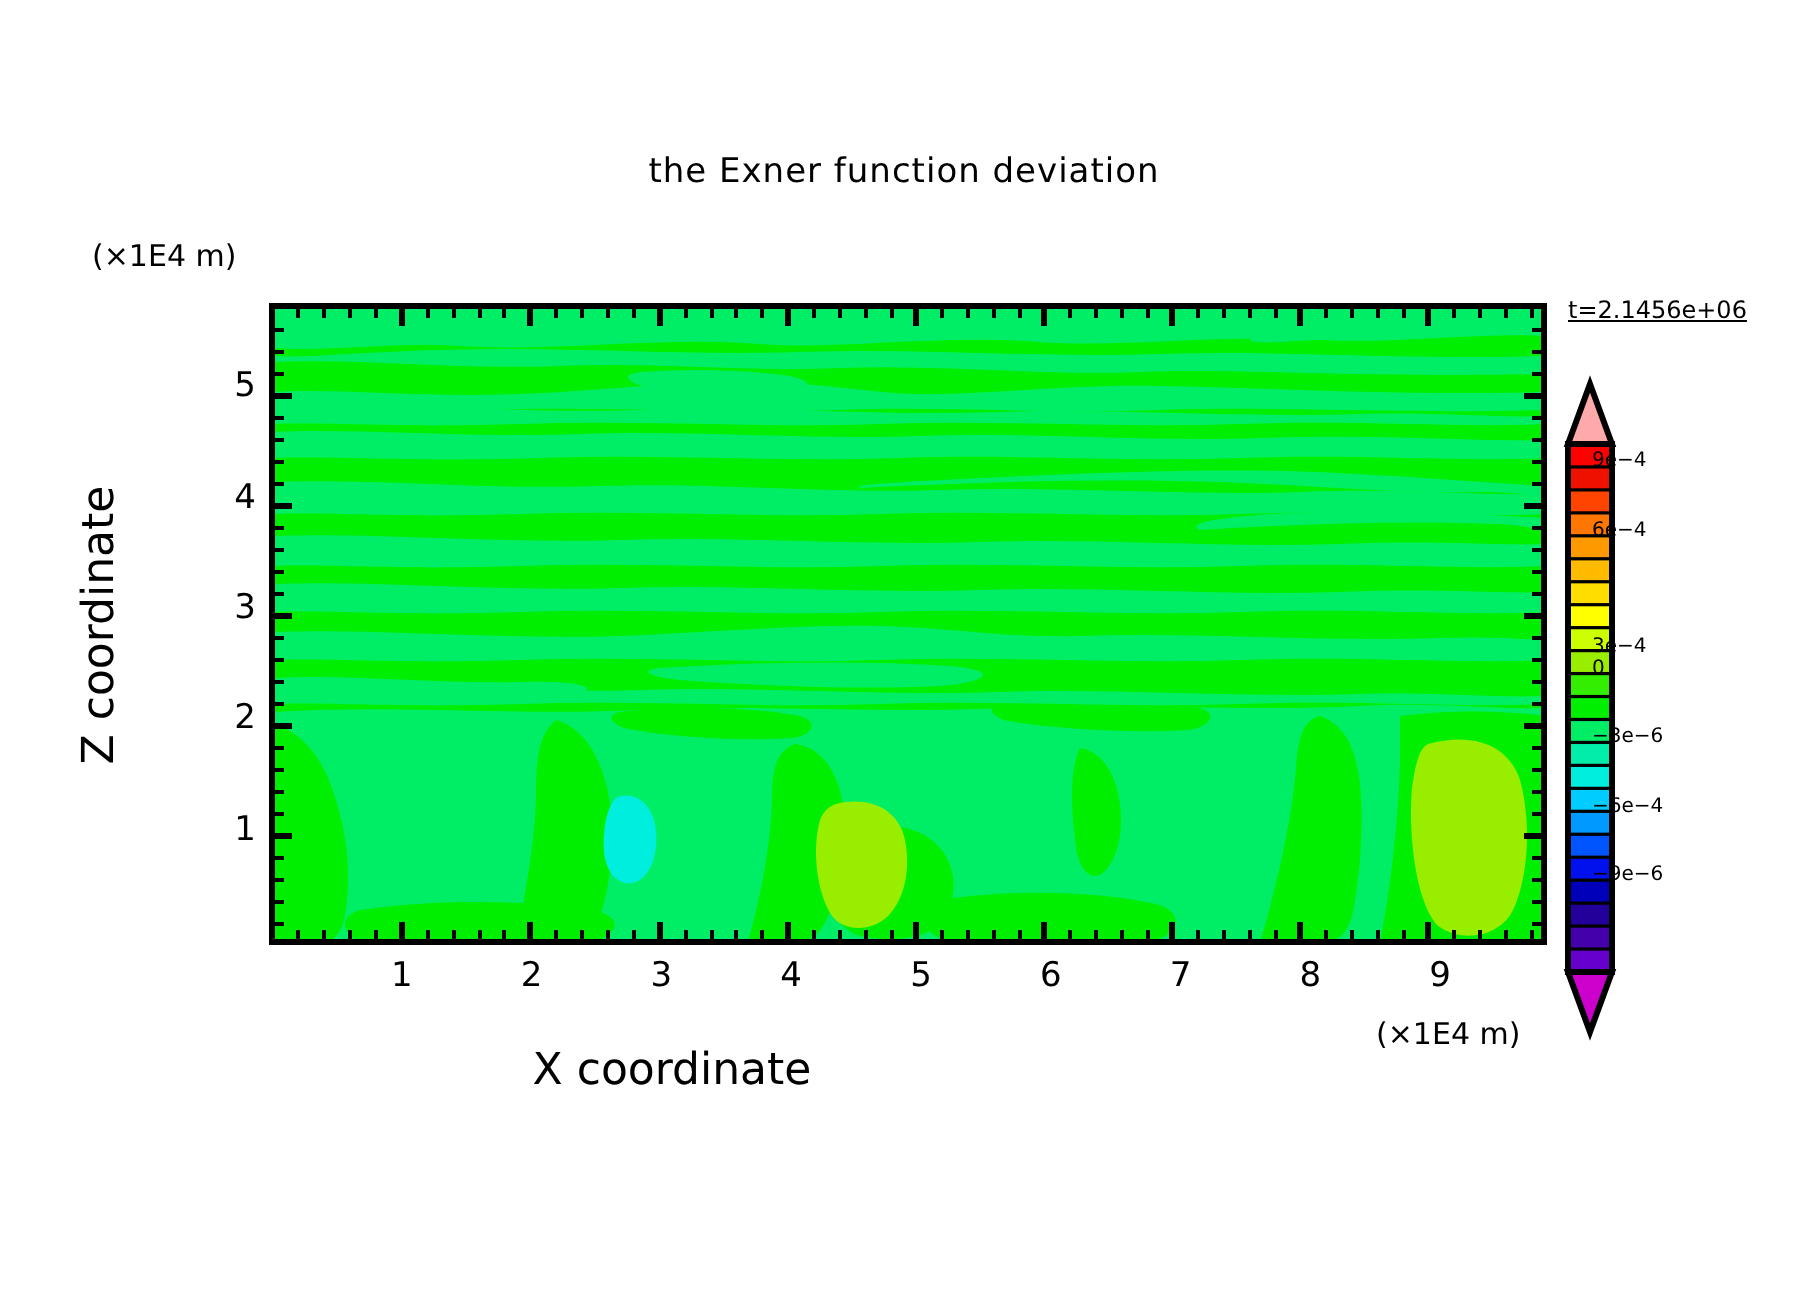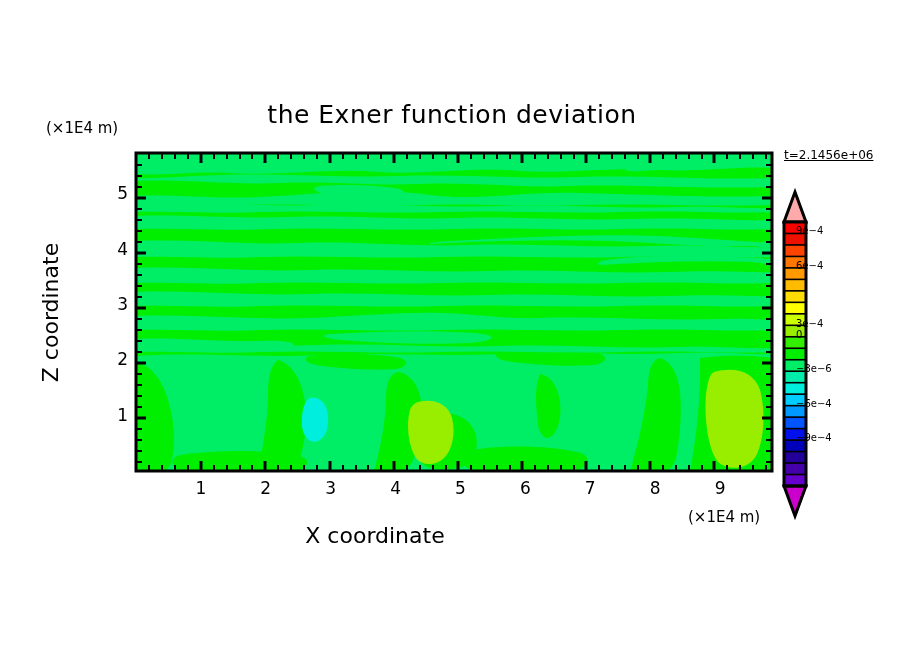--- a/index.html
+++ b/index.html
@@ -1,23 +1,23 @@
 <!DOCTYPE html>
 <html><head>
 <meta charset="utf-8">
 <style>
   html,body{margin:0;padding:0;background:#ffffff;}
   body{width:904px;height:654px;position:relative;overflow:hidden;
        font-family:"DejaVu Sans","Liberation Sans",sans-serif;color:#000;}
   .abs{position:absolute;}
-  #title{left:0;top:100px;width:904px;text-align:center;font-size:25px;letter-spacing:0.5px;}
+  #title{left:0;top:76px;width:904px;text-align:center;font-size:17px;letter-spacing:0.5px;}
   #zunit{left:46px;top:119px;font-size:15px;}
   #xunit{left:688px;top:508px;font-size:15px;}
   #tstamp{left:784px;top:148px;font-size:12px;text-decoration:underline;}
-  #xlabel{left:0;top:523px;width:672px;text-align:center;font-size:22px;padding-left:39px;}
+  #xlabel{left:0;top:523px;width:672px;text-align:center;font-size:22px;}
   #ylabel{left:-60px;top:300px;width:220px;text-align:center;font-size:22px;
           transform:rotate(-90deg);transform-origin:center center;}
   .tickx{position:absolute;font-size:17px;text-align:center;width:30px;top:478px;}
   .ticky{position:absolute;font-size:17px;text-align:right;width:30px;left:98px;}
   .cblabel{position:absolute;font-size:10px;left:796px;}
   svg{display:block;}
 </style>
 </head>
 <body>
 
@@ -344,14 +344,14 @@
     <div class="ticky" style="top: 238.783px;">4</div>
     <div class="ticky" style="top: 183.478px;">5</div>
   </div>
 <div id="cblabels">
     <div class="cblabel" style="top: 225.478px;">9e−4</div>
     <div class="cblabel" style="top: 259.913px;">6e−4</div>
     <div class="cblabel" style="top: 294.348px; margin-top: 24px;">3e−4</div>
     <div class="cblabel" style="top: 328.783px;">0</div>
     <div class="cblabel" style="top: 363.217px;">−3e−6</div>
     <div class="cblabel" style="top: 397.652px;">−6e−4</div>
-    <div class="cblabel" style="top: 432.087px;">−9e−4</div>
+    <div class="cblabel" style="top: 432.087px;">−9e−6</div>
   </div>
 
 </body></html>

